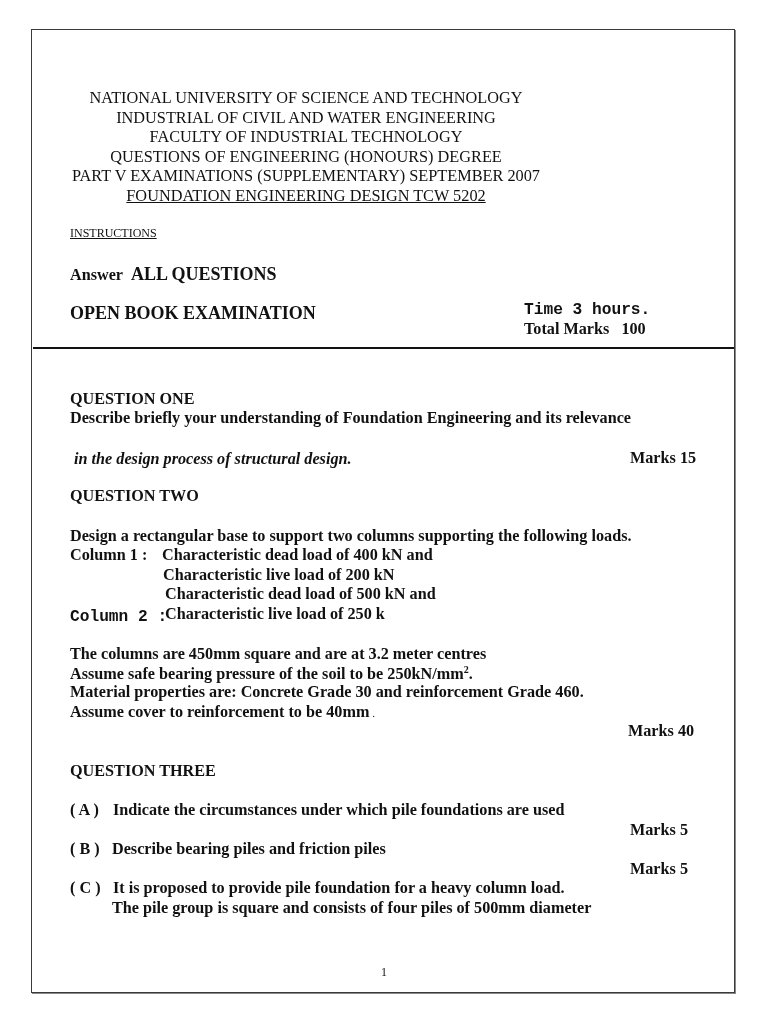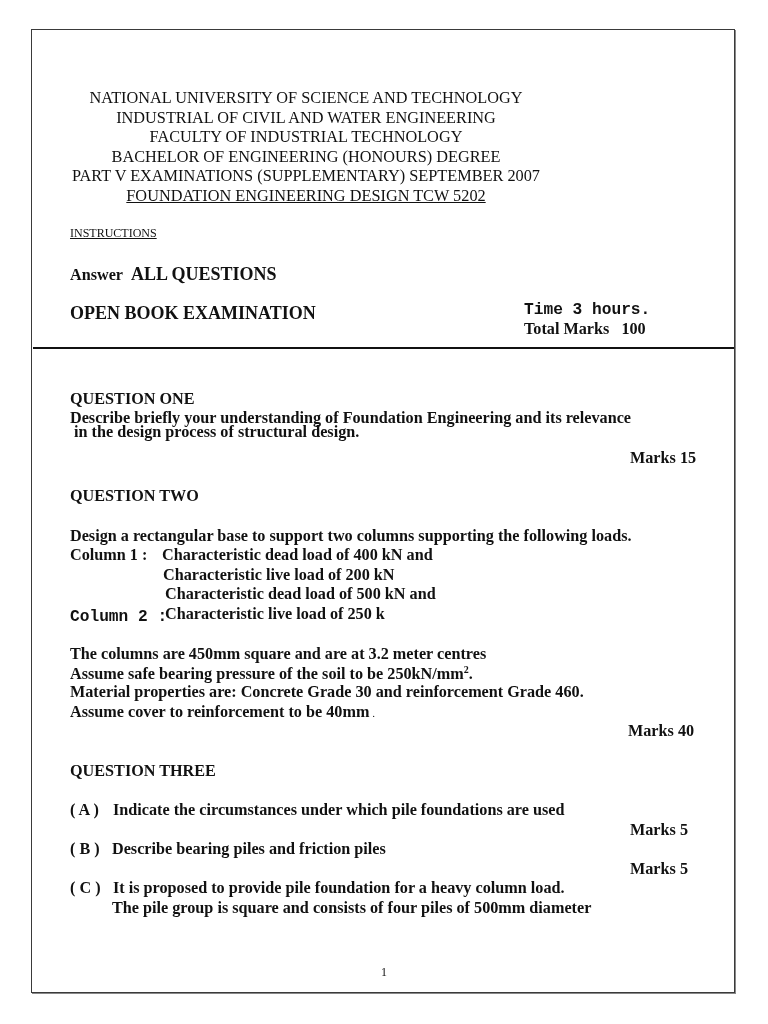--- a/index.html
+++ b/index.html
@@ -18,38 +18,38 @@
   .pg { position:absolute; left:0; width:768px; top:965px; text-align:center; font-size:12px; }
 </style>
 </head>
 <body>
 
 <div class="page"></div>
 
 <div class="hdr" style="top:88px;">NATIONAL UNIVERSITY OF SCIENCE AND TECHNOLOGY</div>
 <div class="hdr" style="top:107.5px;">INDUSTRIAL OF CIVIL AND WATER ENGINEERING</div>
 <div class="hdr" style="top:127px;">FACULTY OF INDUSTRIAL TECHNOLOGY</div>
-<div class="hdr" style="top:146.5px;">BACHELOR OF ENGINEERING (HONOURS) DEGREE</div>
+<div class="hdr" style="top:146.5px;">QUESTIONS OF ENGINEERING (HONOURS) DEGREE</div>
 <div class="hdr" style="top:166px;">PART V EXAMINATIONS (SUPPLEMENTARY) SEPTEMBER 2007</div>
 <div class="hdr" style="top:185.5px;"><span class="u">FOUNDATION ENGINEERING DESIGN  TCW 5202</span></div>
 
 <div class="ln reg u" style="left:70px; top:226px;">INSTRUCTIONS</div>
 <div class="ln" style="left:70px; top:264px;">
   <span class="b">Answer</span>&nbsp;
   <span class="small">ALL QUESTIONS</span>
 </div>
 <div class="ln small" style="left:70px; top:303px;">OPEN BOOK EXAMINATION</div>
 <div class="ln b" style="left:524px; top:301px;font-family:Liberation Mono, monospace;">Time 3 hours.</div>
 <div class="ln b" style="left:524px; top:320px; white-space:pre;">Total Marks   100</div>
 
 <div class="rule"></div>
 
 <div class="ln b" style="left:70px; top:390px;">QUESTION ONE</div>
 <div class="ln b" style="left:70px; top:409px;">Describe briefly your understanding of Foundation Engineering and its relevance</div>
-<div class="ln b" style="left:70px; top:423px; white-space:pre;"> in the design process of structural design.</div>
+<div class="ln b" style="left:70px; top:450px; white-space:pre;font-style:italic;"> in the design process of structural design.</div>
 <div class="ln b" style="left:630px; top:449px;">Marks 15</div>
 
 <div class="ln b" style="left:70px; top:487px;">QUESTION TWO</div>
 <div class="ln b" style="left:70px; top:527px;">Design a rectangular base to support two columns supporting the following loads.</div>
 <div class="ln b" style="left:70px; top:546px;">Column 1 :</div>
 <div class="ln b" style="left:162px; top:546px;">Characteristic dead load of 400 kN and</div>
 <div class="ln b" style="left:163px; top:566px;">Characteristic live load of 200 kN</div>
 <div class="ln b" style="left:70px; top:608px;font-family:Liberation Mono, monospace;">Column 2 :</div>
 <div class="ln b" style="left:165px; top:585px;">Characteristic dead load of 500 kN and</div>
 <div class="ln b" style="left:165px; top:605px;">Characteristic live load of 250 k</div>

